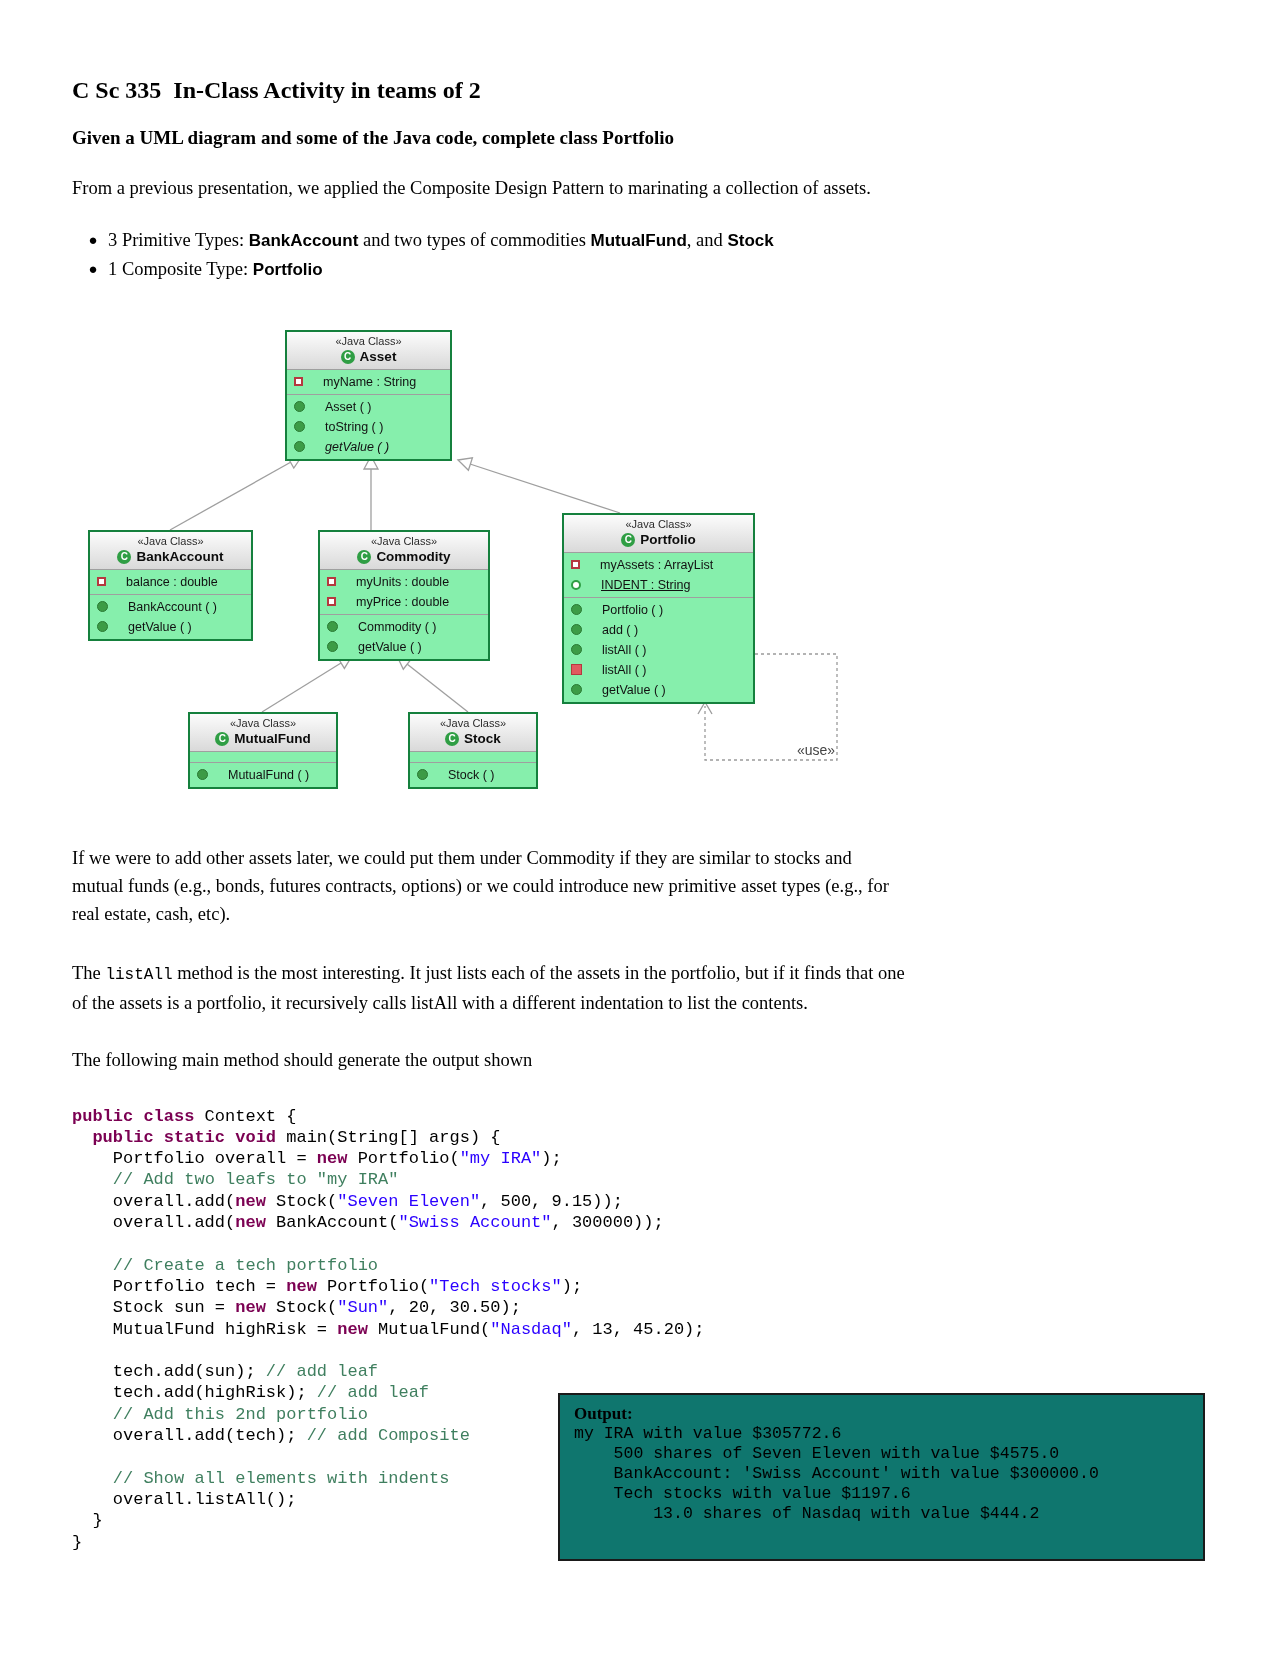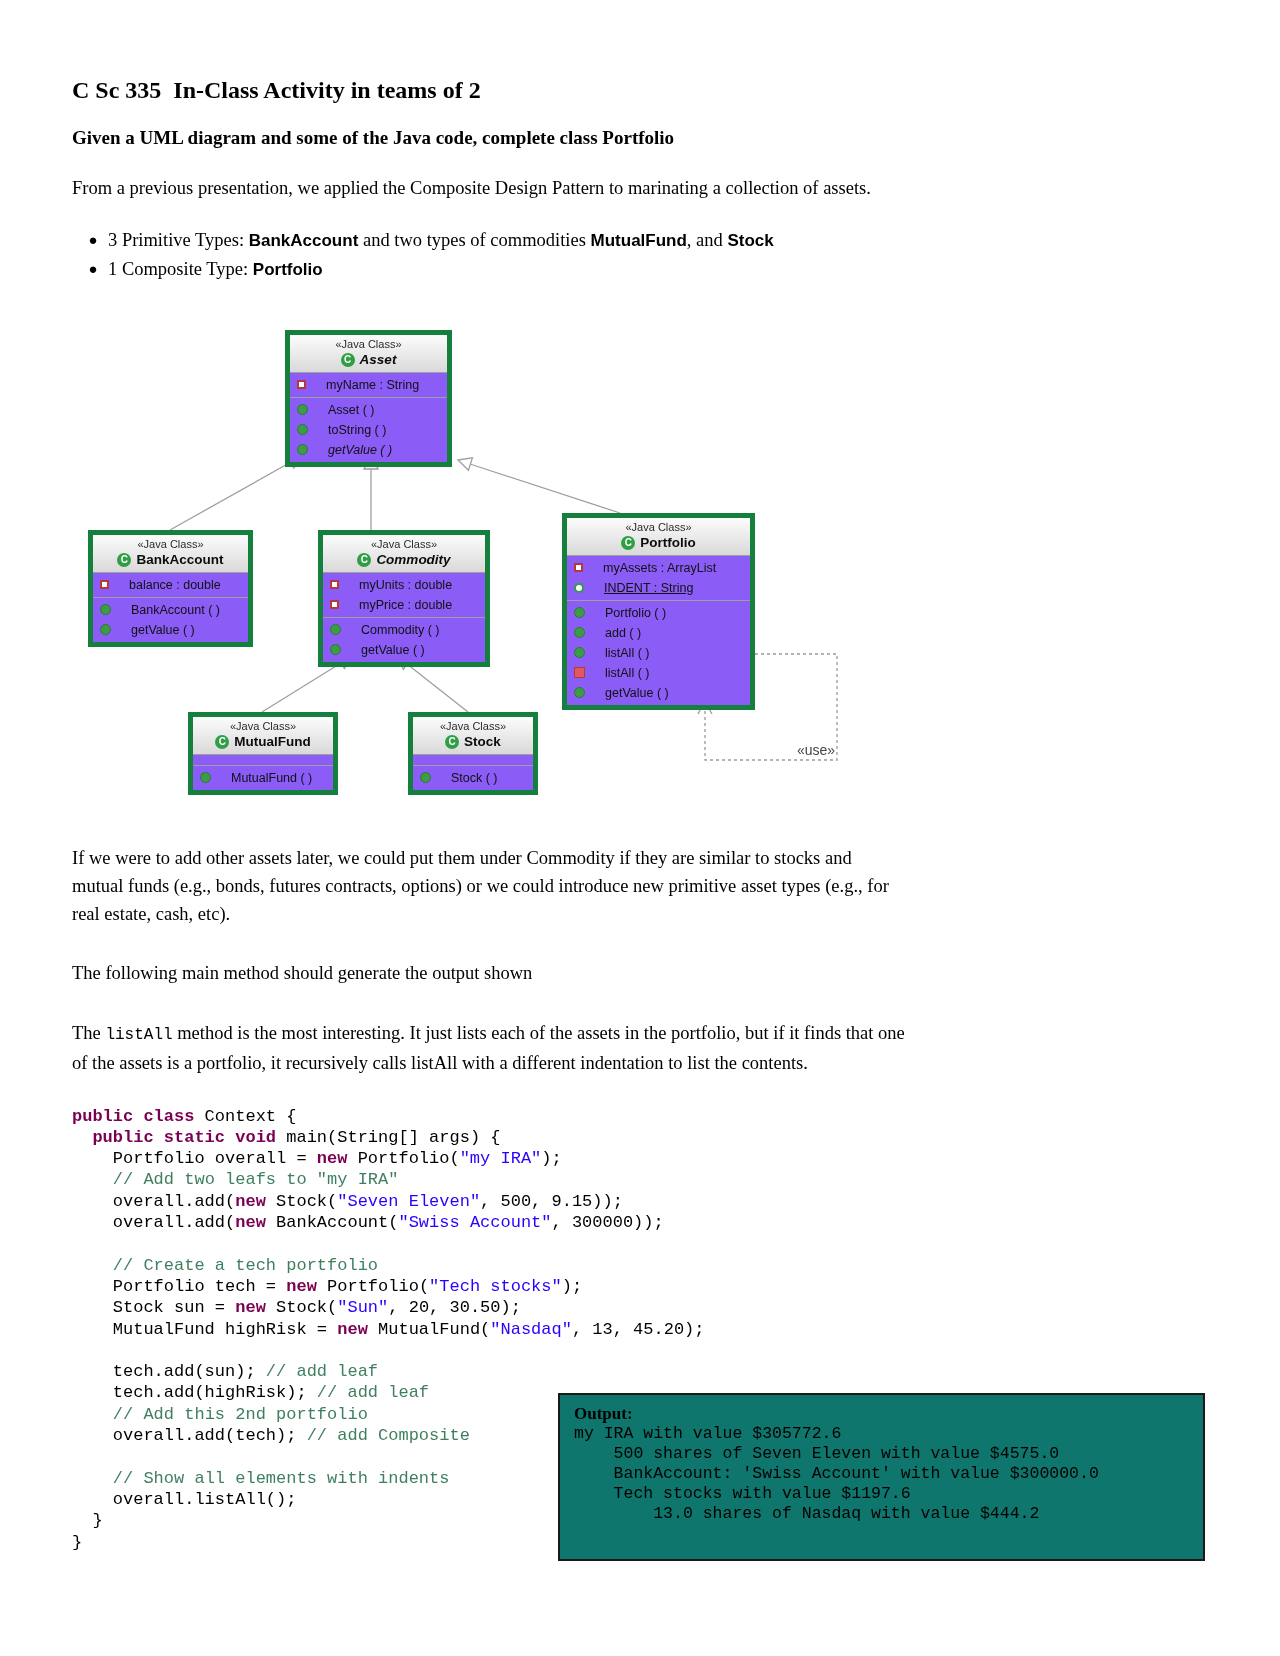--- a/index.html
+++ b/index.html
@@ -17,30 +17,30 @@
   .bold-sans{font-family:"Liberation Sans",sans-serif;font-weight:bold;font-size:17px;}
   .inline-mono{font-family:"Liberation Mono","DejaVu Sans Mono",monospace;font-size:16px;}
 
   ul.bullets{list-style:none;margin:0 0 20px 0;padding:0;}
   ul.bullets li{display:flex;font-size:18.5px;line-height:28px;}
   .marker{width:30px;padding-left:6px;text-align:center;flex:0 0 auto;font-size:15px;}
 
   
   .diagram{position:relative;width:1136px;height:494px;margin:0 -72px 46px -72px;width:1280px;}
   .edges{position:absolute;left:0;top:0;}
-  .uml-class{position:absolute;background:#8b5cf6;border:5px solid #15803d;
+  .uml-class{position:absolute;background:#86efac;border:2px solid #15803d;
              font-family:"Liberation Sans",sans-serif;box-sizing:border-box;}
   .uml-head{background:linear-gradient(#fcfcfc,#d9d9d9);text-align:center;padding:3px 4px 4px 4px;}
   .uml-stereotype{font-size:11px;color:#2b2b2b;line-height:13px;}
   .uml-name-row{display:flex;justify-content:center;align-items:center;gap:5px;margin-top:1px;}
   .uml-class-icon{width:14px;height:14px;border-radius:50%;background:#2f9e44;color:#fff;
                   font-size:10px;font-weight:bold;display:flex;align-items:center;justify-content:center;
                   font-family:"Liberation Sans",sans-serif;flex:0 0 auto;}
   .uml-name{font-size:13.5px;font-weight:bold;color:#0c0c0c;line-height:16px;}
-  .uml-name.abstract{font-style:italic;}
+  .uml-name.abstract{}
   .uml-compartment{border-top:1px solid #9f9f9f;padding:2px 0;}
   .uml-compartment.empty{height:10px;padding:0;}
   .uml-row{display:flex;align-items:center;gap:20px;padding:0 7px;font-size:12.5px;height:20px;color:#111;}
   .uml-row.italic{font-style:italic;}
   .uml-row .txt.underline{text-decoration:underline;}
   .ic{flex:0 0 auto;box-sizing:border-box;}
   .icon-private-field{width:9px;height:9px;border:2px solid #b5383f;background:#fff;}
   .icon-static-field{width:10px;height:10px;border:2px solid #2f9e44;border-radius:50%;background:#fff;}
   .icon-public-method{width:11px;height:11px;border-radius:50%;background:#3c9b46;border:1px solid #2a7a33;}
   .icon-private-method{width:11px;height:11px;background:#e0595f;border:1px solid #b5383f;}
@@ -261,24 +261,24 @@
         </div>
       </div>
 
     <span class="use-label">«use»</span>
   </div>
 
   <p class="body-text pre mb31">If we were to add other assets later, we could put them under Commodity if they are similar to stocks and
 mutual funds (e.g., bonds, futures contracts, options) or we could introduce new primitive asset types (e.g., for
 real estate, cash, etc).</p>
 
-  <p class="body-text mb32">The following main method should generate the output shown</p>
-
   <p class="body-text pre mb29"><span><span>The </span><span class="inline-mono">listAll</span><span> method is the most interesting. It just lists each of the assets in the portfolio, but if it finds that one
 of the assets is a portfolio, it recursively calls listAll with a different indentation to list the contents.</span></span></p>
+
+  <p class="body-text mb32">The following main method should generate the output shown</p>
 
   <div class="code-section">
     <div class="code"><div><span class="tok-kw">public class</span><span> Context {</span></div><div><span>  </span><span class="tok-kw">public static void</span><span> main(String[] args) {</span></div><div><span>    Portfolio overall = </span><span class="tok-kw">new</span><span> Portfolio(</span><span class="tok-str">"my IRA"</span><span>);</span></div><div><span>    </span><span class="tok-com">// Add two leafs to "my IRA"</span></div><div><span>    overall.add(</span><span class="tok-kw">new</span><span> Stock(</span><span class="tok-str">"Seven Eleven"</span><span>, 500, 9.15));</span></div><div><span>    overall.add(</span><span class="tok-kw">new</span><span> BankAccount(</span><span class="tok-str">"Swiss Account"</span><span>, 300000));</span></div><div>&nbsp;</div><div><span>    </span><span class="tok-com">// Create a tech portfolio</span></div><div><span>    Portfolio tech = </span><span class="tok-kw">new</span><span> Portfolio(</span><span class="tok-str">"Tech stocks"</span><span>);</span></div><div><span>    Stock sun = </span><span class="tok-kw">new</span><span> Stock(</span><span class="tok-str">"Sun"</span><span>, 20, 30.50);</span></div><div><span>    MutualFund highRisk = </span><span class="tok-kw">new</span><span> MutualFund(</span><span class="tok-str">"Nasdaq"</span><span>, 13, 45.20);</span></div><div>&nbsp;</div><div><span>    tech.add(sun); </span><span class="tok-com">// add leaf</span></div><div><span>    tech.add(highRisk); </span><span class="tok-com">// add leaf</span></div><div><span>    </span><span class="tok-com">// Add this 2nd portfolio</span></div><div><span>    overall.add(tech); </span><span class="tok-com">// add Composite</span></div><div>&nbsp;</div><div><span>    </span><span class="tok-com">// Show all elements with indents</span></div><div><span>    overall.listAll();</span></div><div><span>  }</span></div><div><span>}</span></div></div>
 
     <div class="output-box">
       <div class="output-label">Output:</div>
       <div class="output-lines">
           <div>my IRA with value $305772.6</div>
           <div>    500 shares of Seven Eleven with value $4575.0</div>
           <div>    BankAccount: 'Swiss Account' with value $300000.0</div>

